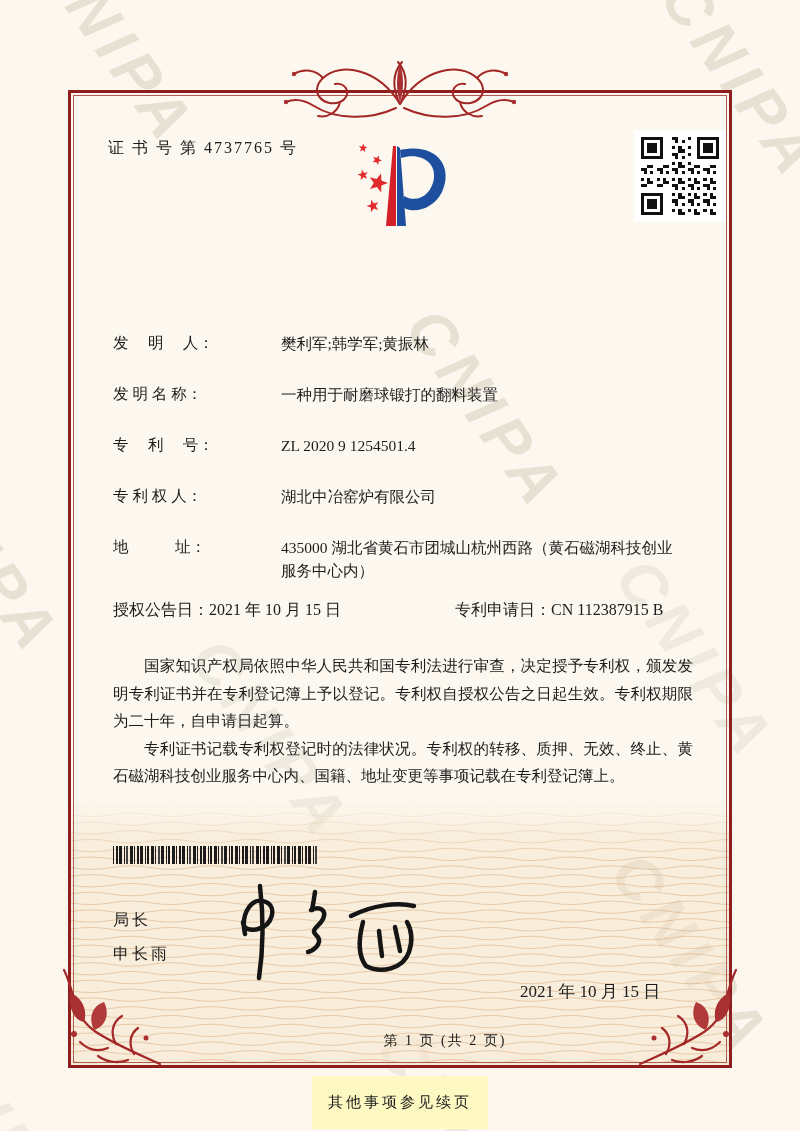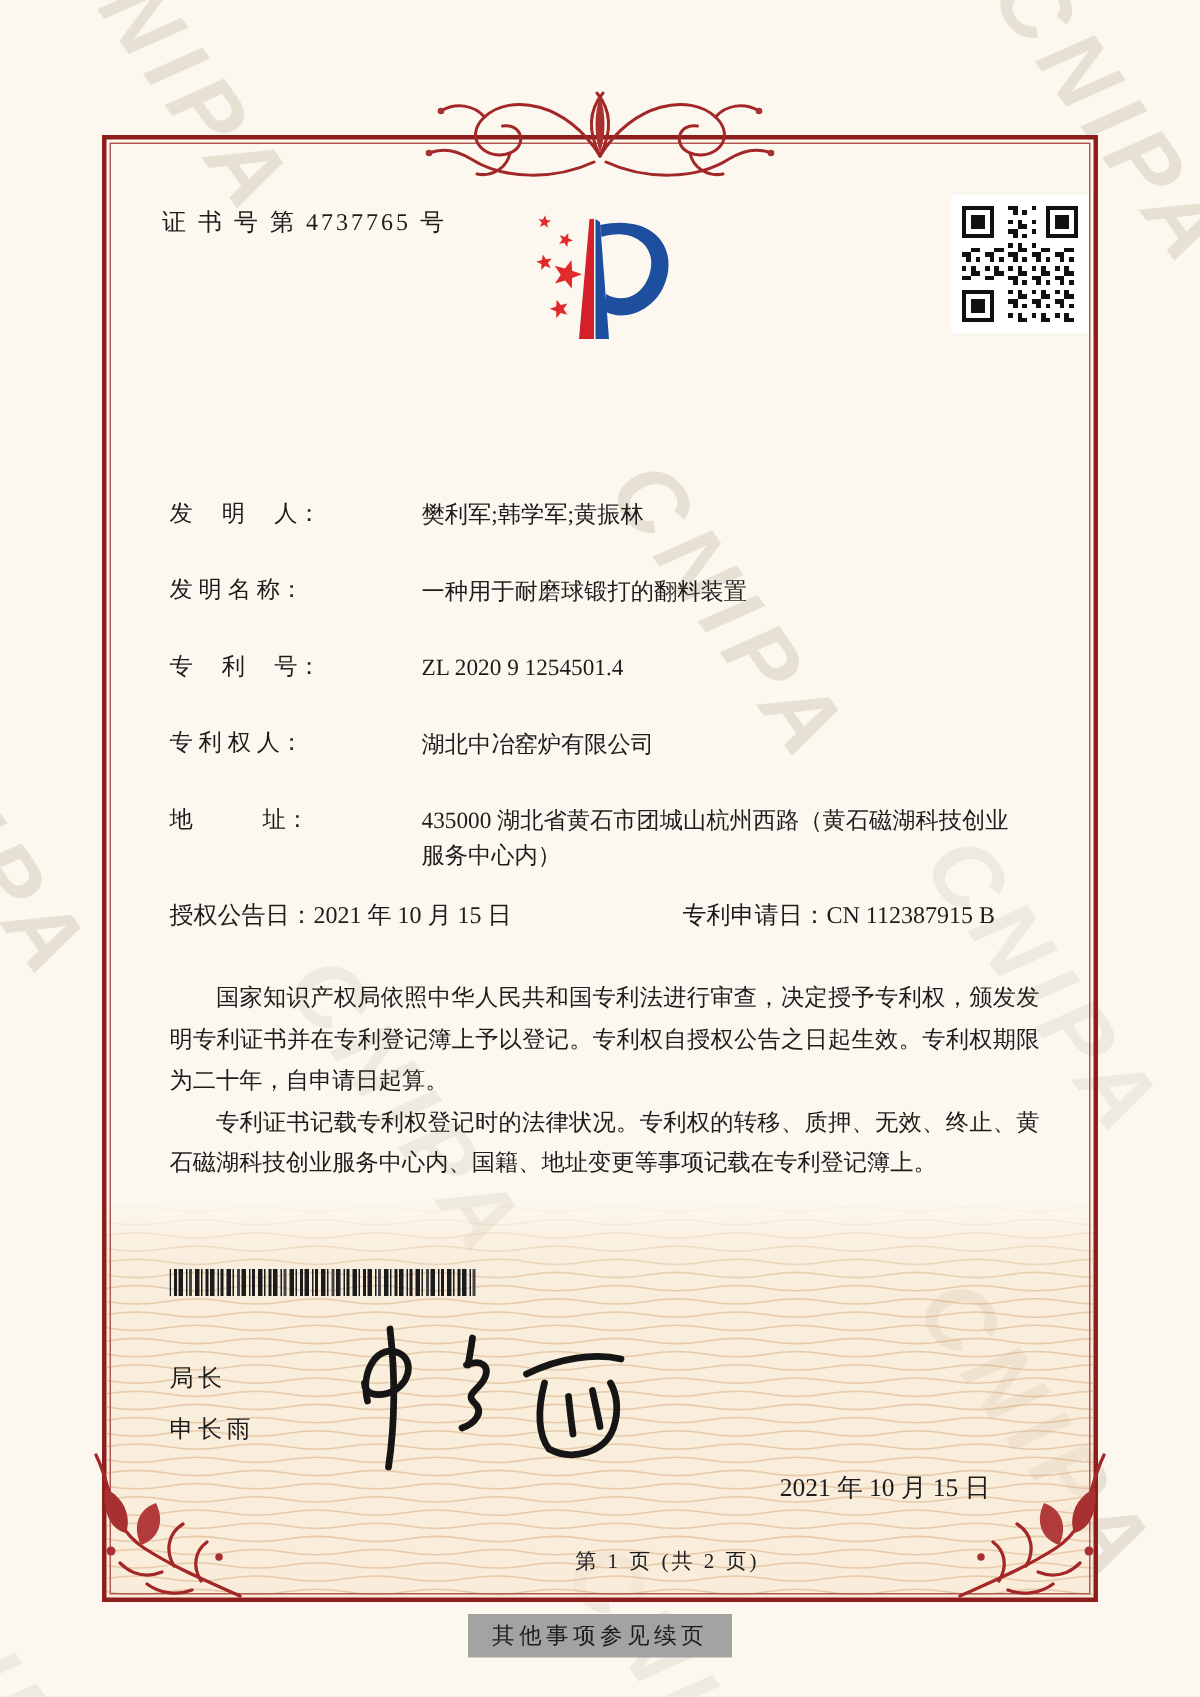--- a/index.html
+++ b/index.html
@@ -32,21 +32,21 @@
   .bodytext{position:absolute;left:113px;top:652px;width:580px;font-size:15.5px;
             line-height:27.5px;text-align:justify;}
   .bodytext p{margin:0;text-indent:2em;}
   .barcode{position:absolute;left:113px;top:846px;}
   .signer{position:absolute;left:113px;top:903px;font-family:Liberation Serif, serif;
           font-size:16px;letter-spacing:3px;line-height:34px;}
   .sig{position:absolute;left:215px;top:880px;}
   .issue-date{position:absolute;left:470px;top:980px;width:240px;text-align:center;font-size:17px;}
   .page-no{position:absolute;left:0;top:1032px;width:800px;text-align:center;font-size:14px;letter-spacing:2px;margin-left:45px;}
   .cont-note{position:absolute;left:0;top:1076px;width:800px;text-align:center;}
-  .cont-note span{display:inline-block;background:#a3a3a3;padding:5px 16px;font-size:15px;letter-spacing:3px;}
+  .cont-note span{display:inline-block;background:#fef9c3;padding:17px 16px;font-size:15px;letter-spacing:3px;}
   .ornament{position:absolute;pointer-events:none;}
   svg{display:block;}
 </style>
 </head>
 <body>
 
 <div class="page">
 
   <div class="wm" style="left:80px;top:-70px">CNIPA</div>
   <div class="wm" style="left:705px;top:-35px">CNIPA</div>

